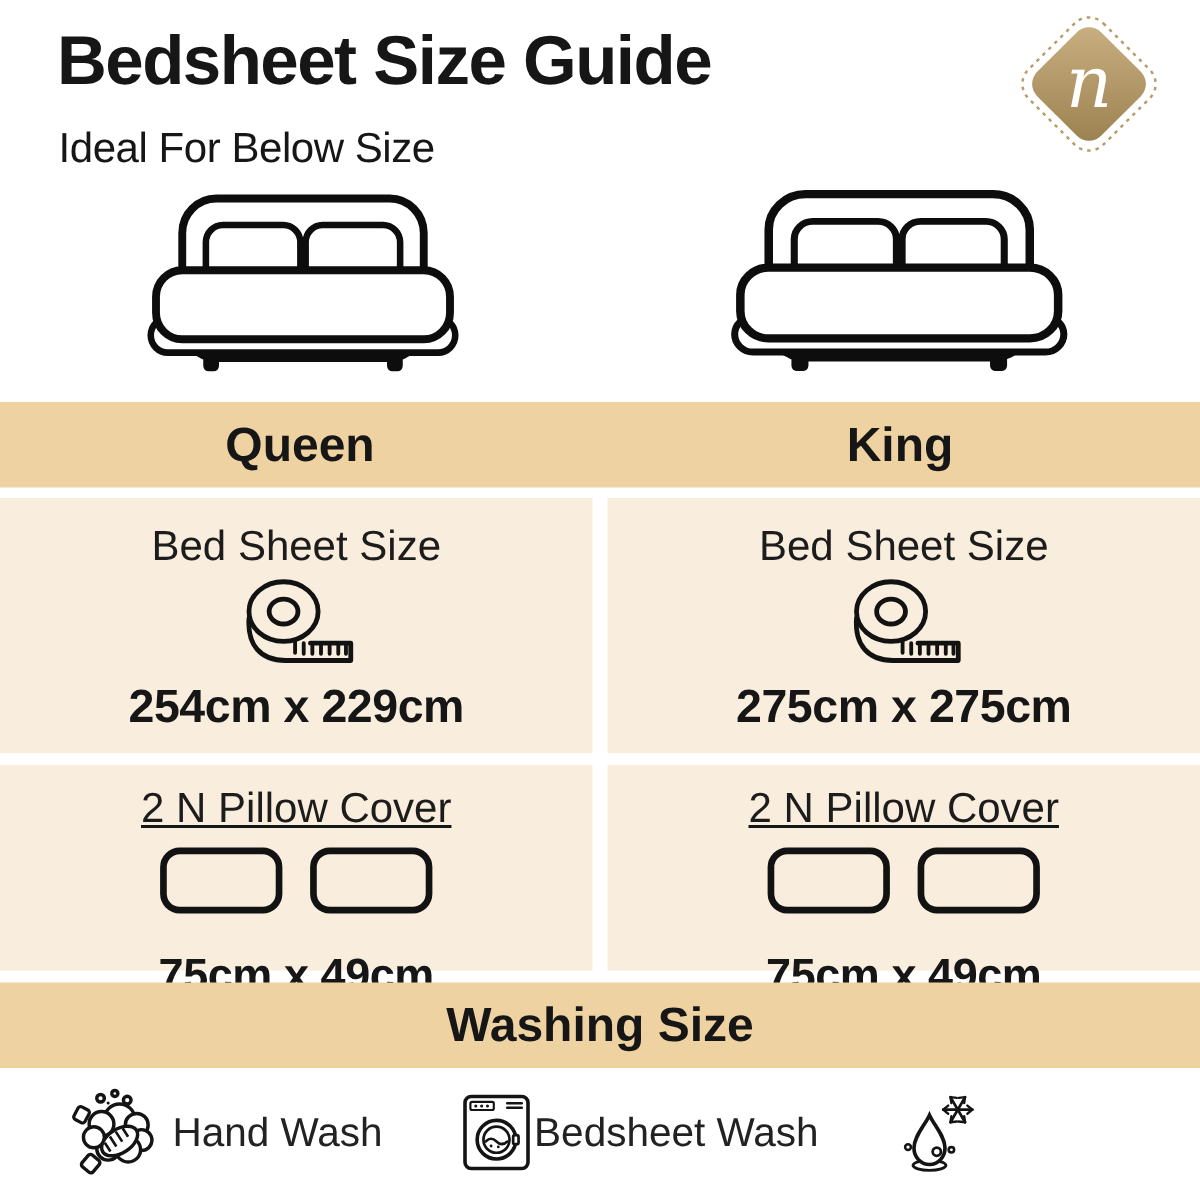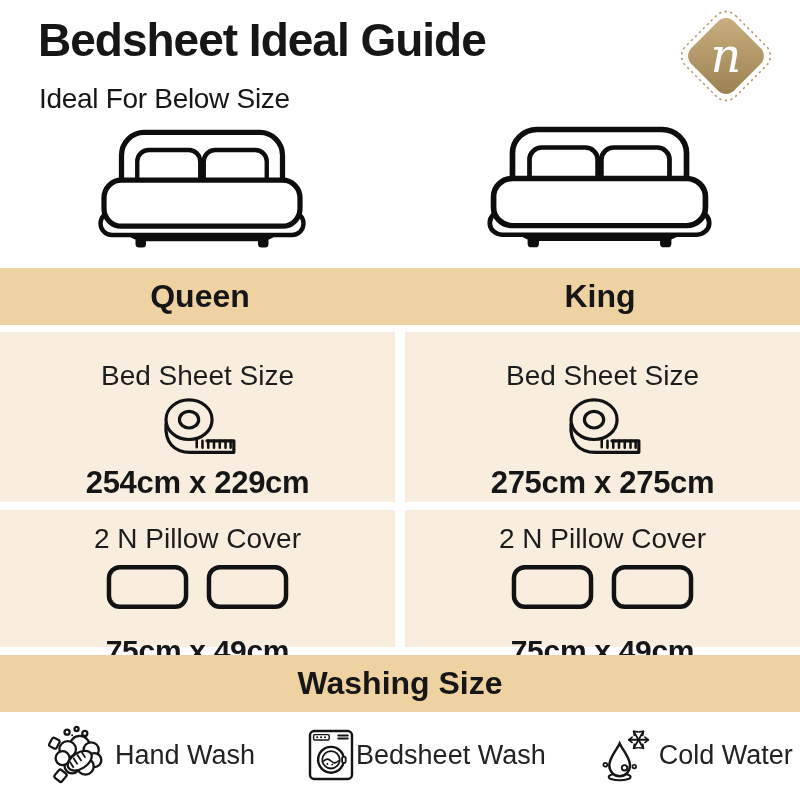--- a/index.html
+++ b/index.html
@@ -15,44 +15,44 @@
   .bed-queen{position:absolute;left:97px;top:127px;}
   .bed-king{position:absolute;left:486px;top:124px;}
   
   .band{position:absolute;left:0;width:800px;background:#efd2a2;display:flex;align-items:center;}
   .band-cols{top:268px;height:57px;}
   .band-cols .cell{flex:1;text-align:center;font-size:32px;font-weight:700;}
   .band-wash{top:655px;height:57px;justify-content:center;font-size:32px;font-weight:700;}
   
   .card{position:absolute;background:#f9eedd;display:flex;flex-direction:column;align-items:center;}
   .r1{top:332px;height:170px;}
-  .r2{top:510px;height:137px;}
+  .r2{top:510px;height:137px;text-decoration:underline;}
   .c-left{left:0;width:395px;}
   .c-right{left:405px;width:395px;}
-  .card .lbl{font-size:28px;font-weight:400;margin-top:28px;color:#1c1c1c;}
+  .card .lbl{font-size:28px;font-weight:400;margin-top:16px;color:#1c1c1c;}
   .r2 .lbl{margin-top:13px;}
   .card .size{font-size:31px;font-weight:700;letter-spacing:-0.3px;}
   .r1 .icon-tape{margin-top:4px;}
   .r1 .size{margin-top:5px;}
   .pillows{display:flex;gap:17px;margin-top:9px;}
   .r2 .size{margin-top:24px;font-size:30px;}
   
   .tips{position:absolute;left:0;top:712px;width:800px;height:86px;display:flex;align-items:center;}
   .tip{display:flex;align-items:center;gap:1px;}
   .tip-label{font-size:27px;color:#222;}
   .tip-1{margin-left:48px;}
   .tip-2{margin-left:52px;}
   .tip-3{margin-left:56px;}
 </style>
 </head>
 <body>
 
 <div class="page">
 
-  <div class="title">Bedsheet Ideal Guide</div>
+  <div class="title">Bedsheet Size Guide</div>
   <div class="subtitle">Ideal For Below Size</div>
 
   <svg class="logo" viewBox="0 0 100 100">
     <defs>
       <linearGradient id="gold" x1="0" y1="0" x2="1" y2="1">
         <stop offset="0" stop-color="#cbb183"></stop>
         <stop offset="1" stop-color="#9a7f4e"></stop>
       </linearGradient>
     </defs>
     <rect x="16" y="16" width="68" height="68" rx="13" transform="rotate(45 50 50)" fill="none" stroke="#b89c6a" stroke-width="1.6" stroke-dasharray="2.2 3.2"></rect>
@@ -208,17 +208,16 @@
           <path d="M52 37.8 l7 -0.8 M52 37.8 l1 -6.6" stroke-width="2.6"></path>
           <path d="M52 10.2 l7 0.8 M52 10.2 l1 6.6" stroke-width="2.6"></path>
           <path d="M68 37.8 l-7 -0.8 M68 37.8 l-1 -6.6" stroke-width="2.6"></path>
           <ellipse cx="29" cy="85" rx="18" ry="5.5" stroke-width="3.2"></ellipse>
           <path d="M29 30 C24 41 12 53 12 66 A17 18 0 0 0 46 66 C46 53 34 41 29 30 Z" fill="#ffffff" stroke-width="4"></path>
           <circle cx="37" cy="70" r="4.5" stroke-width="3"></circle>
           <circle cx="5.5" cy="65" r="3.2" stroke-width="2.8"></circle>
           <circle cx="53" cy="68" r="3" stroke-width="2.8"></circle>
         </g>
       </svg>
-      <span class="tip-label">Cold Water</span>
     </div>
 
   </div>
 </div>
 
 </body></html>

